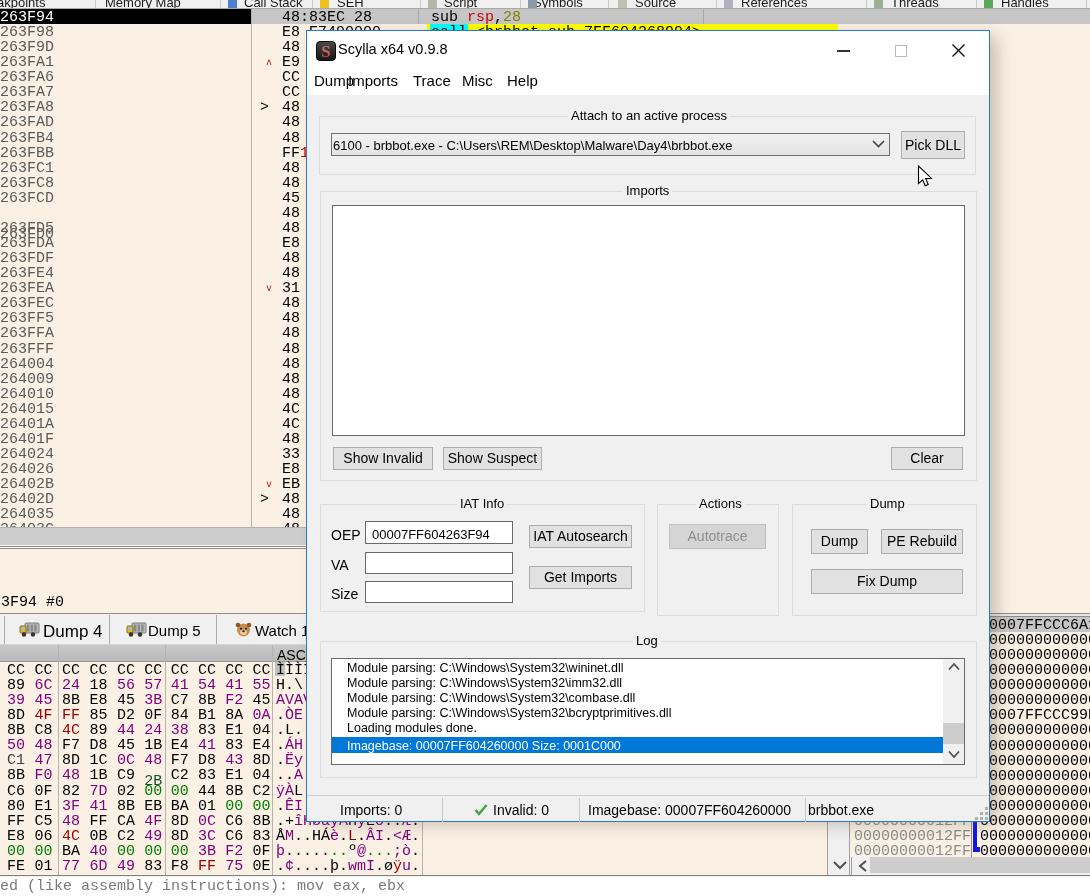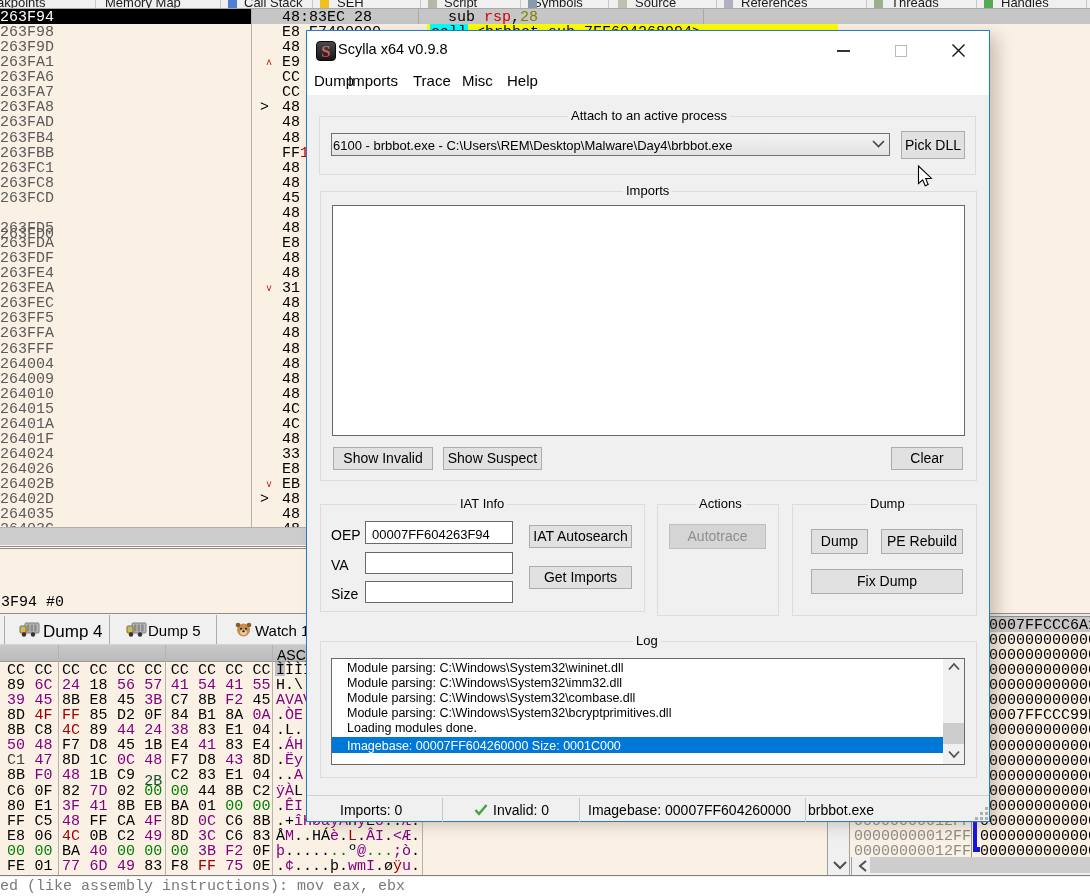--- a/index.html
+++ b/index.html
@@ -47,21 +47,21 @@
 <div class="a" style="left:976px;top:0;width:1px;height:8px;background:#c8c8c8;"></div>
 <div class="a" style="left:1086px;top:0;width:1px;height:8px;background:#c8c8c8;"></div>
 </div>
 <div class="a" style="left:0;top:9px;width:1090px;height:867px;background:#faf1e4;"></div>
 <div class="a" style="left:252px;top:9px;width:838px;height:15px;background:#c6c6c6;"></div>
 <div class="a" style="left:0;top:9px;width:251px;height:15px;background:#000;"></div>
 <div class="a m" style="left:0;top:10px;color:#fff;">263F94</div>
 <div class="vline" style="left:418px;top:9px;height:15px;background:#a9a9a9;"></div>
 <div class="vline" style="left:703px;top:9px;height:15px;background:#a9a9a9;"></div>
 <div class="a m" style="left:282px;top:10px;color:#000;">48:83EC 28</div>
-<div class="a m" style="left:448px;top:10px;color:#000;">sub <span style="color:#d00000">rsp</span>,<span style="color:#808000">28</span></div>
+<div class="a m" style="left:431px;top:10px;color:#000;">sub <span style="color:#d00000">rsp</span>,<span style="color:#808000">28</span></div>
 <div class="a" style="left:427px;top:24px;width:411px;height:15px;background:#ffff00;"></div>
 <div class="a" style="left:430px;top:24px;width:38px;height:15px;background:#00ffff;"></div>
 <div class="a m" style="left:431px;top:25px;color:#000;">call <span style="color:#000">&lt;brbbot.sub_7FF604268994&gt;</span></div>
 <div class="a m" style="left:0px;top:25px;color:#5a5a5a;">263F98</div>
 <div class="a m" style="left:282px;top:25px;color:#000;">E8 E7490000</div>
 <div class="a m" style="left:0px;top:40px;color:#5a5a5a;">263F9D</div>
 <div class="a m" style="left:282px;top:40px;color:#000;">48</div>
 <div class="a m" style="left:0px;top:55px;color:#5a5a5a;">263FA1</div>
 <div class="a m" style="left:282px;top:55px;color:#000;">E9</div>
 <div class="a m" style="left:266px;top:56px;color:#c00000;font-size:10px;">˄</div>

